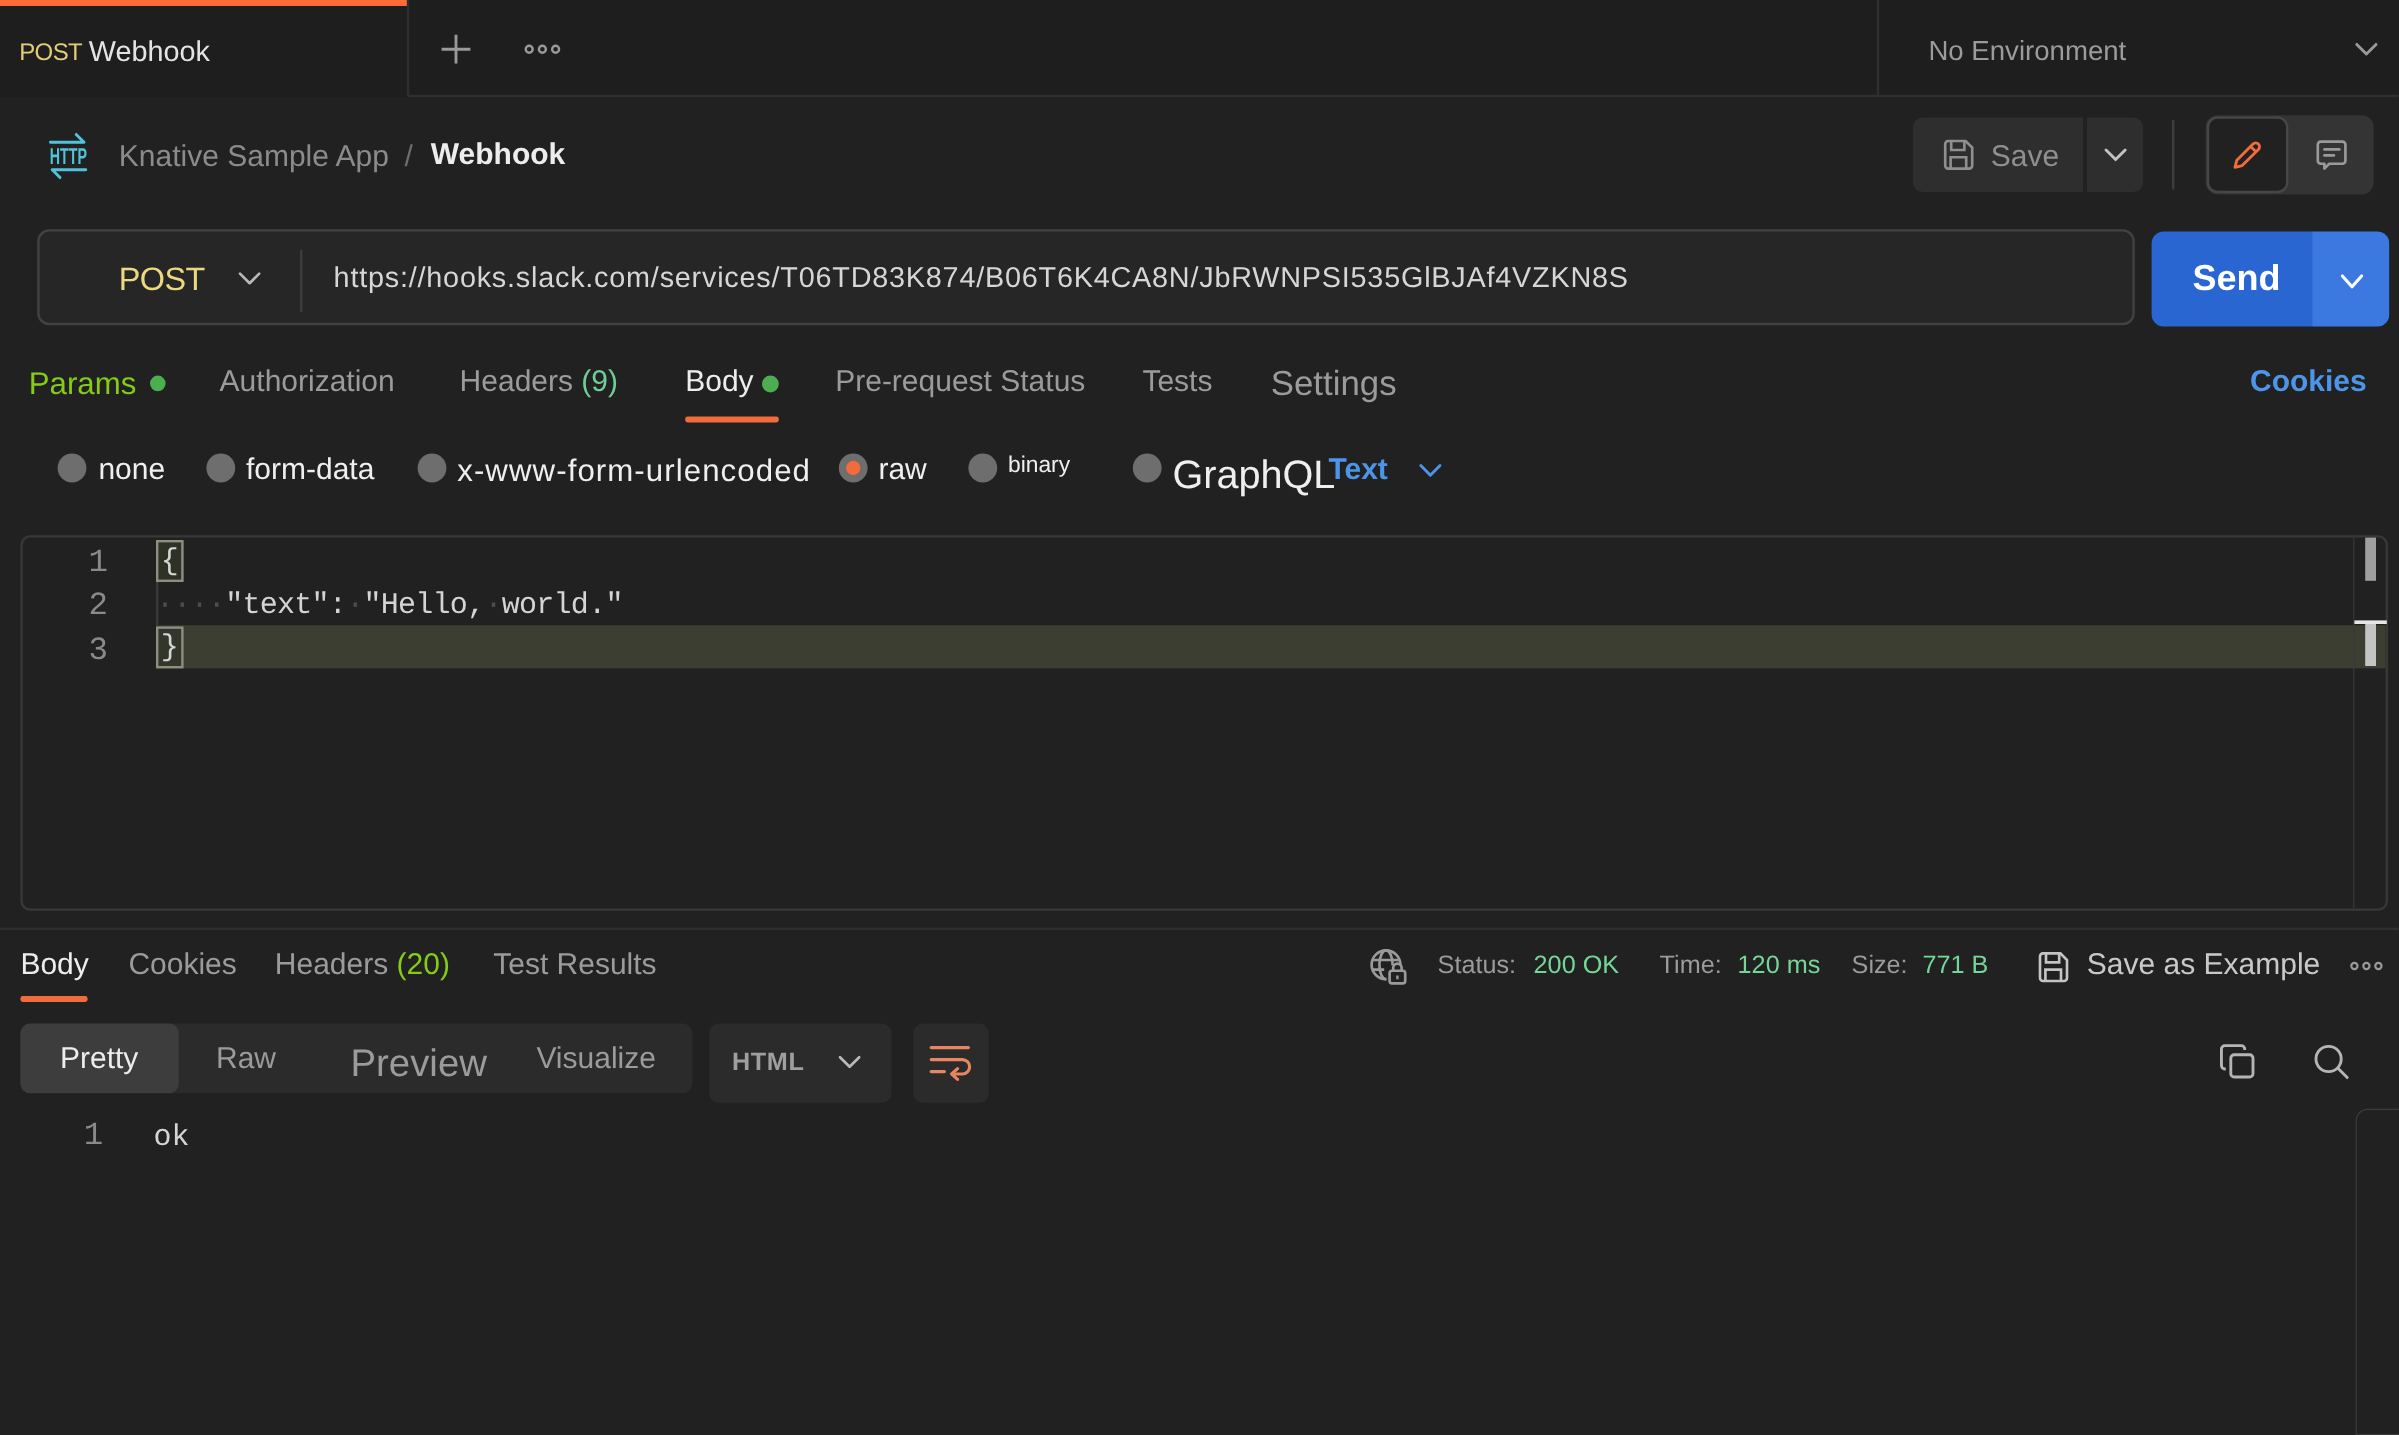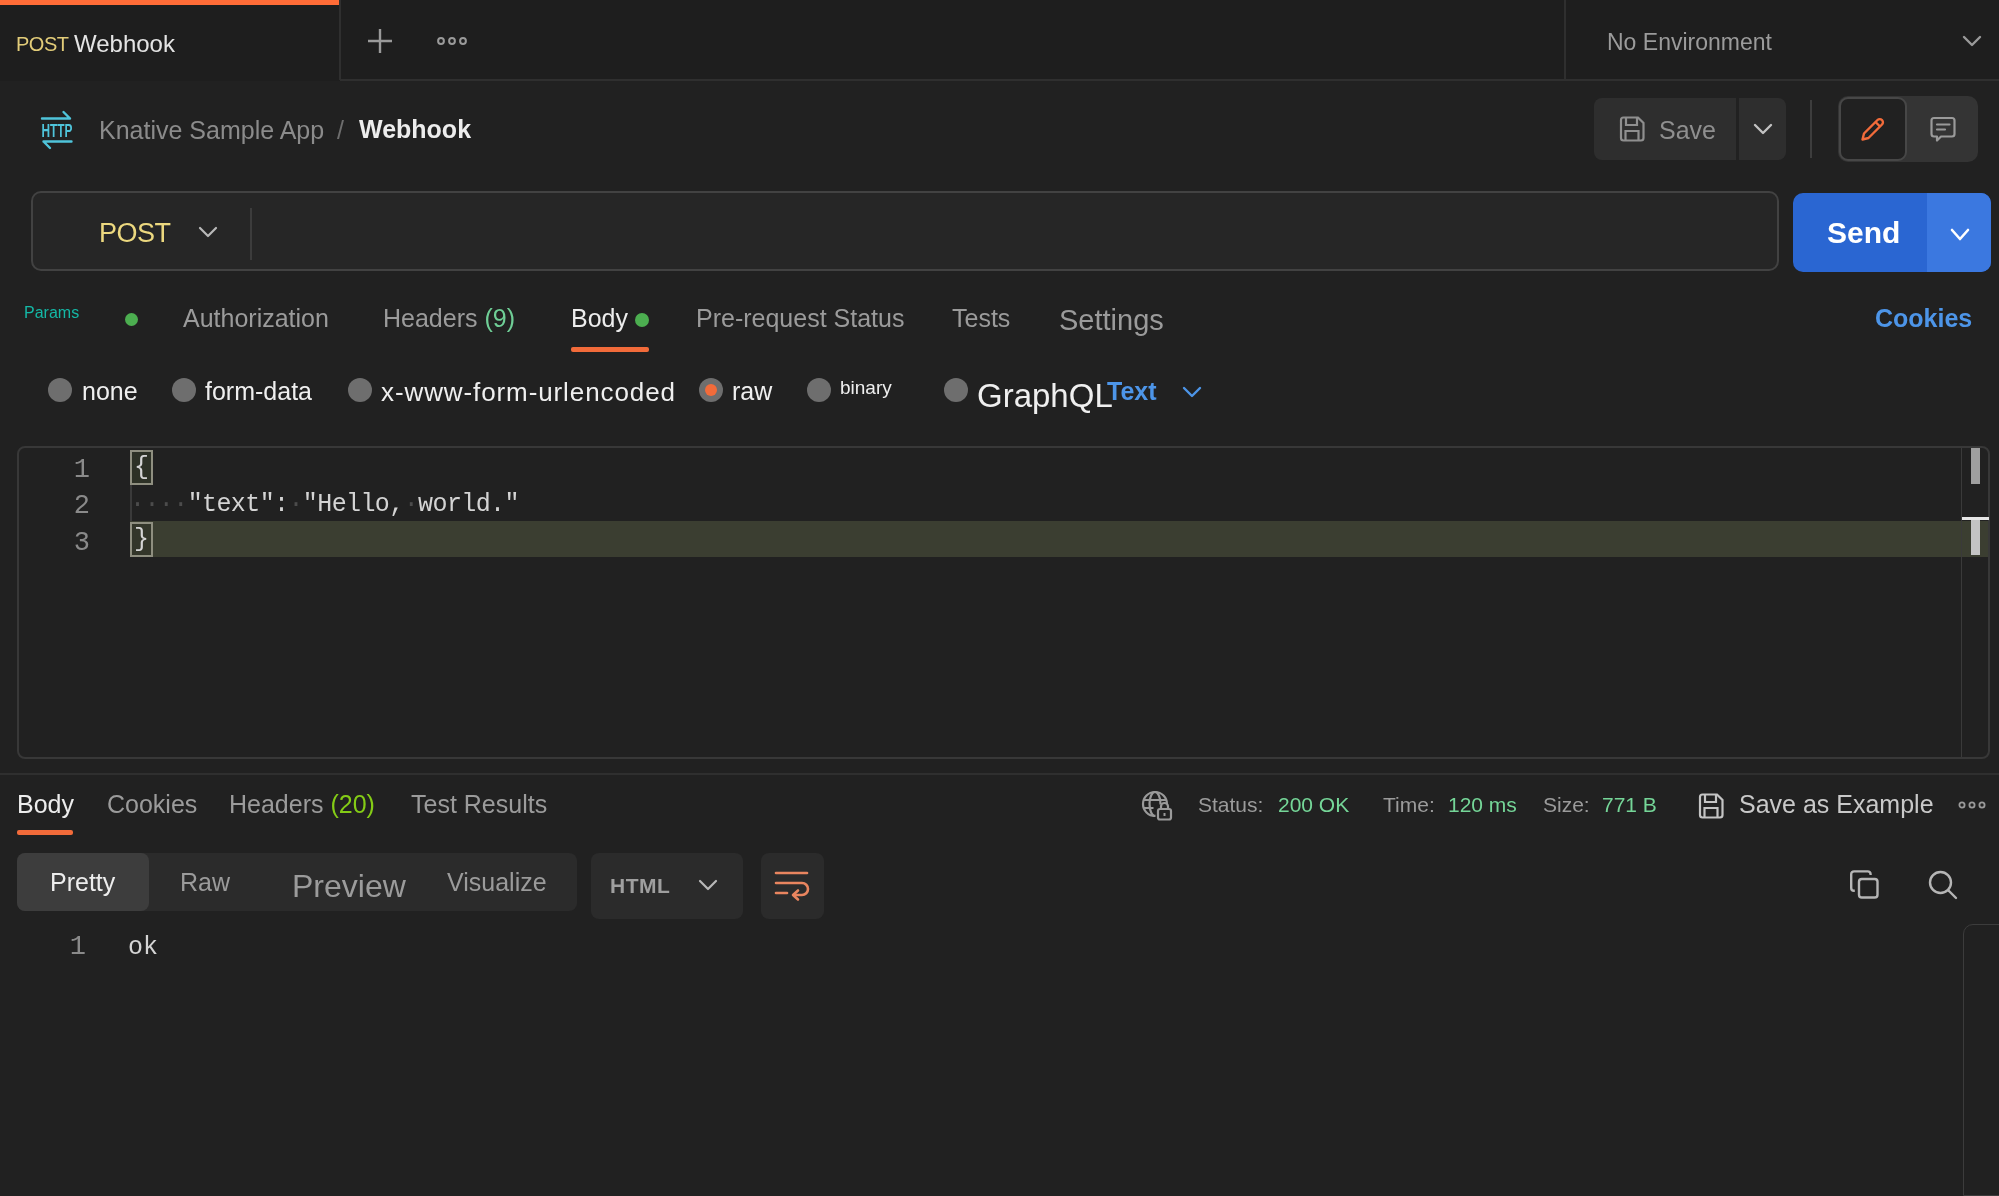--- a/index.html
+++ b/index.html
@@ -67,30 +67,31 @@
       <path d="M3.5 6.5 a2.5 2.5 0 0 1 2.5 -2.5 H24 a2.5 2.5 0 0 1 2.5 2.5 V20 a2.5 2.5 0 0 1 -2.5 2.5 H13 L9 26.5 V22.5 H6 a2.5 2.5 0 0 1 -2.5 -2.5 Z" stroke="#9a9a9a" stroke-width="2.2" fill="none" stroke-linejoin="round"></path>
       <path d="M9 10.5 H21.5 M9 15.5 H17" stroke="#9a9a9a" stroke-width="2.2" fill="none" stroke-linecap="round"></path>
     </svg>
 
 <div class="abs" style="left:31px;top:191px;width:1748px;height:80px;background:#262626;border:2px solid #424242;border-radius:10px;"></div>
 <div class="abs" style="left:99px;top:218px;font-size:27px;color:#ecd87f;letter-spacing:-0.5px;">POST</div>
 <svg class="abs" style="left:196px;top:223px;" width="24" height="18" viewBox="0 0 24 18">
       <path d="M4 5 L12 13 L20 5" stroke="#b9b9b9" stroke-width="2.2" fill="none" stroke-linecap="round" stroke-linejoin="round"></path>
     </svg>
 <div class="abs" style="left:250px;top:208px;width:2px;height:52px;background:#3c3c3c;"></div>
+<div class="abs" style="left:278px;top:218px;font-size:24px;color:#d6d6d6;letter-spacing:0.65px;">https://hooks.slack.com/services/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</div>
 
 <div class="abs" style="left:1793px;top:193px;width:198px;height:79px;border-radius:10px;background:#2a66d2;overflow:hidden;">
   <div class="abs" style="left:134px;top:0;width:64px;height:79px;background:#3b78e0;"></div>
 </div>
 <div class="abs" style="left:1827px;top:216px;font-size:30px;font-weight:700;color:#fff;">Send</div>
 <svg class="abs" style="left:1946px;top:224px;" width="28" height="22" viewBox="0 0 28 22">
       <path d="M6 6 L14 15 L22 6" stroke="#fff" stroke-width="2.6" fill="none" stroke-linecap="round" stroke-linejoin="round"></path>
     </svg>
 
-<div class="abs" style="left:24px;top:304px;font-size:16px;color:#14b8a6;">Params</div>
+<div class="abs" style="left:24px;top:304px;font-size:26px;color:#84cc16;">Params</div>
 <div class="abs" style="left:125px;top:313px;width:13px;height:13px;border-radius:50%;background:#4cae50;"></div>
 <div class="abs" style="left:183px;top:304px;font-size:25px;color:#9b9b9b;">Authorization</div>
 <div class="abs" style="left:383px;top:304px;font-size:25px;color:#9b9b9b;">Headers <span style="color:#6fce96;">(9)</span></div>
 <div class="abs" style="left:571px;top:304px;font-size:25px;color:#ededed;">Body</div>
 <div class="abs" style="left:635px;top:313px;width:14px;height:14px;border-radius:50%;background:#4cae50;"></div>
 <div class="abs" style="left:571px;top:347px;width:78px;height:5px;background:#f26b3a;border-radius:2px;"></div>
 <div class="abs" style="left:696px;top:304px;font-size:25px;color:#9b9b9b;">Pre-request Status</div>
 <div class="abs" style="left:952px;top:304px;font-size:25px;color:#9b9b9b;">Tests</div>
 <div class="abs" style="left:1059px;top:304px;font-size:29px;color:#9b9b9b;">Settings</div>
 <div class="abs" style="left:1875px;top:304px;font-size:25px;font-weight:700;color:#4d95e8;">Cookies</div>

